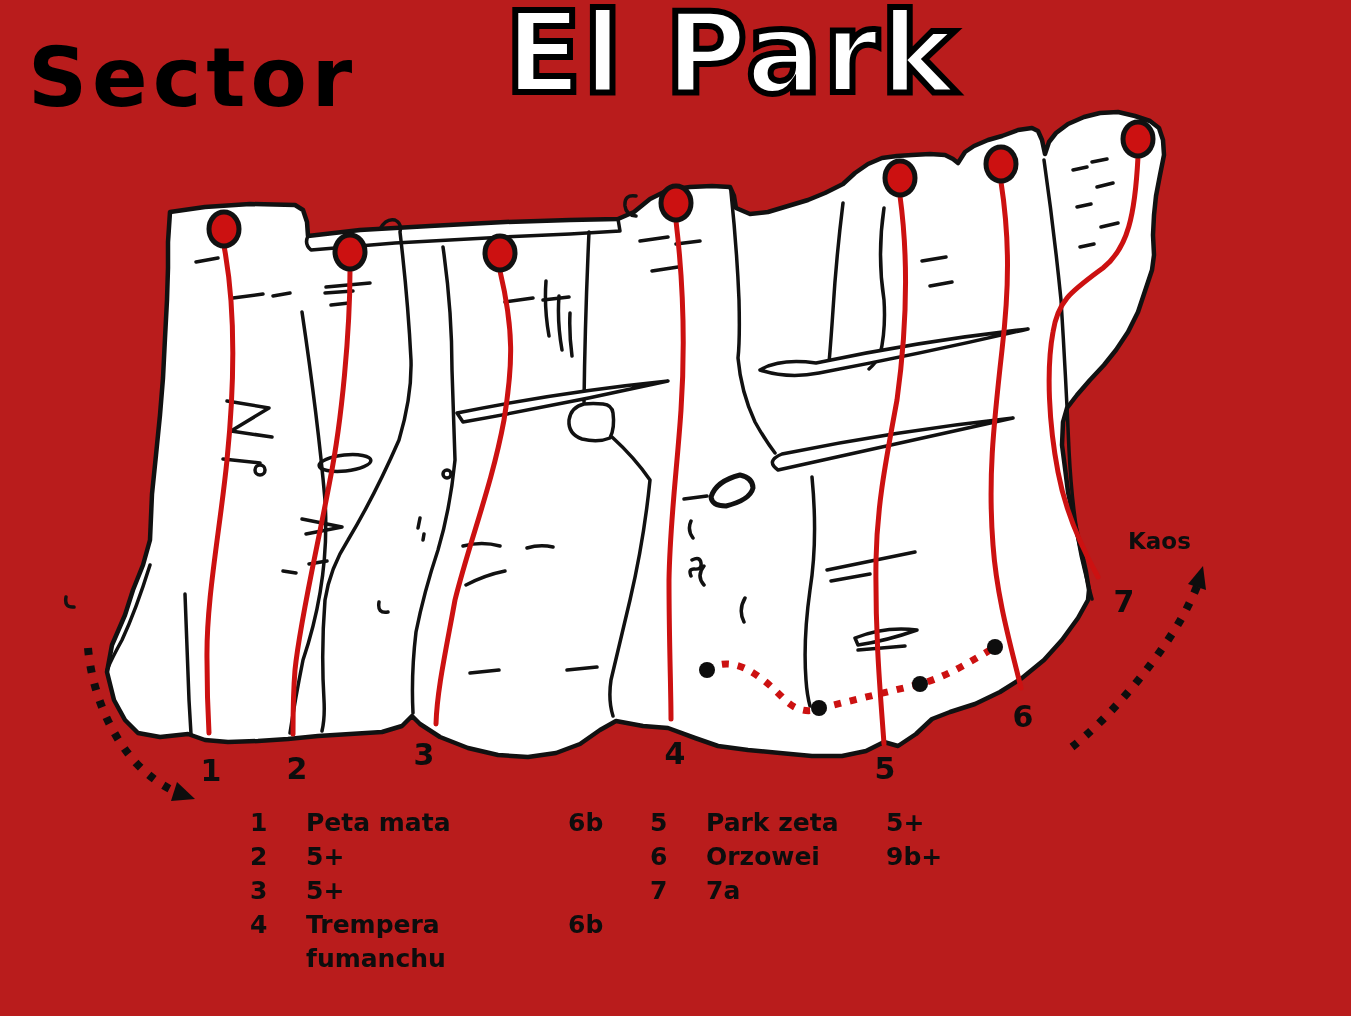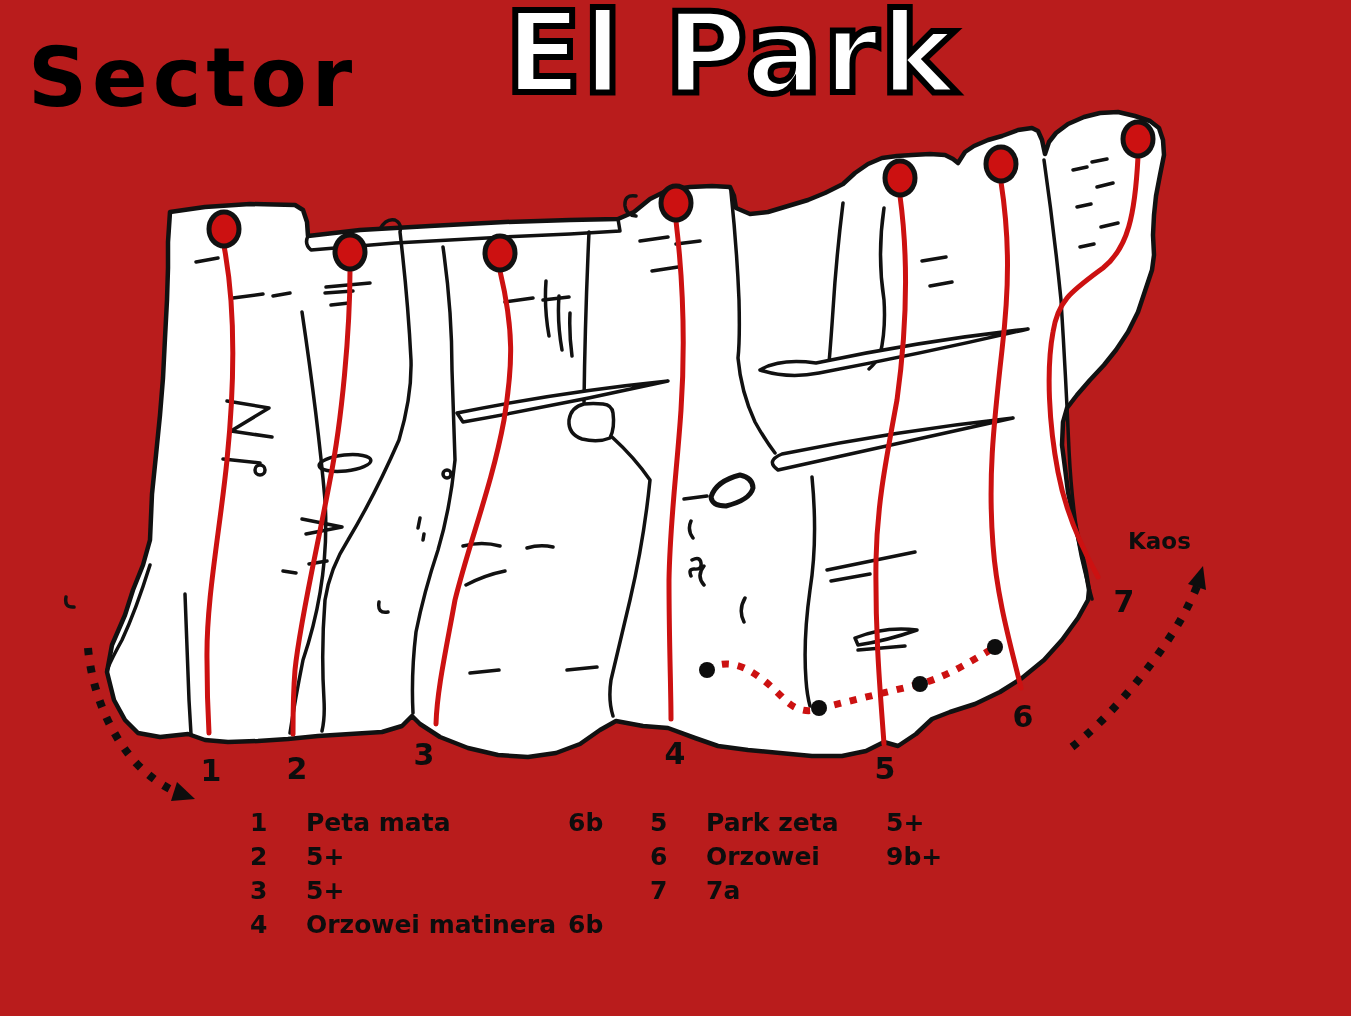--- a/index.html
+++ b/index.html
@@ -122,21 +122,21 @@
     <div class="lrow">
       <span>2</span>
       <span>5+</span>
     </div>
     <div class="lrow">
       <span>3</span>
       <span>5+</span>
     </div>
     <div class="lrow">
       <span>4</span>
-      <span>Orzowei matinera</span>
+      <span>Trempera fumanchu</span>
       <span>6b</span>
     </div>
   </div>
 
   <div class="legend-col" id="legend-col2">
     <div class="lrow">
       <span>5</span>
       <span>Park zeta</span>
       <span>5+</span>
     </div>

